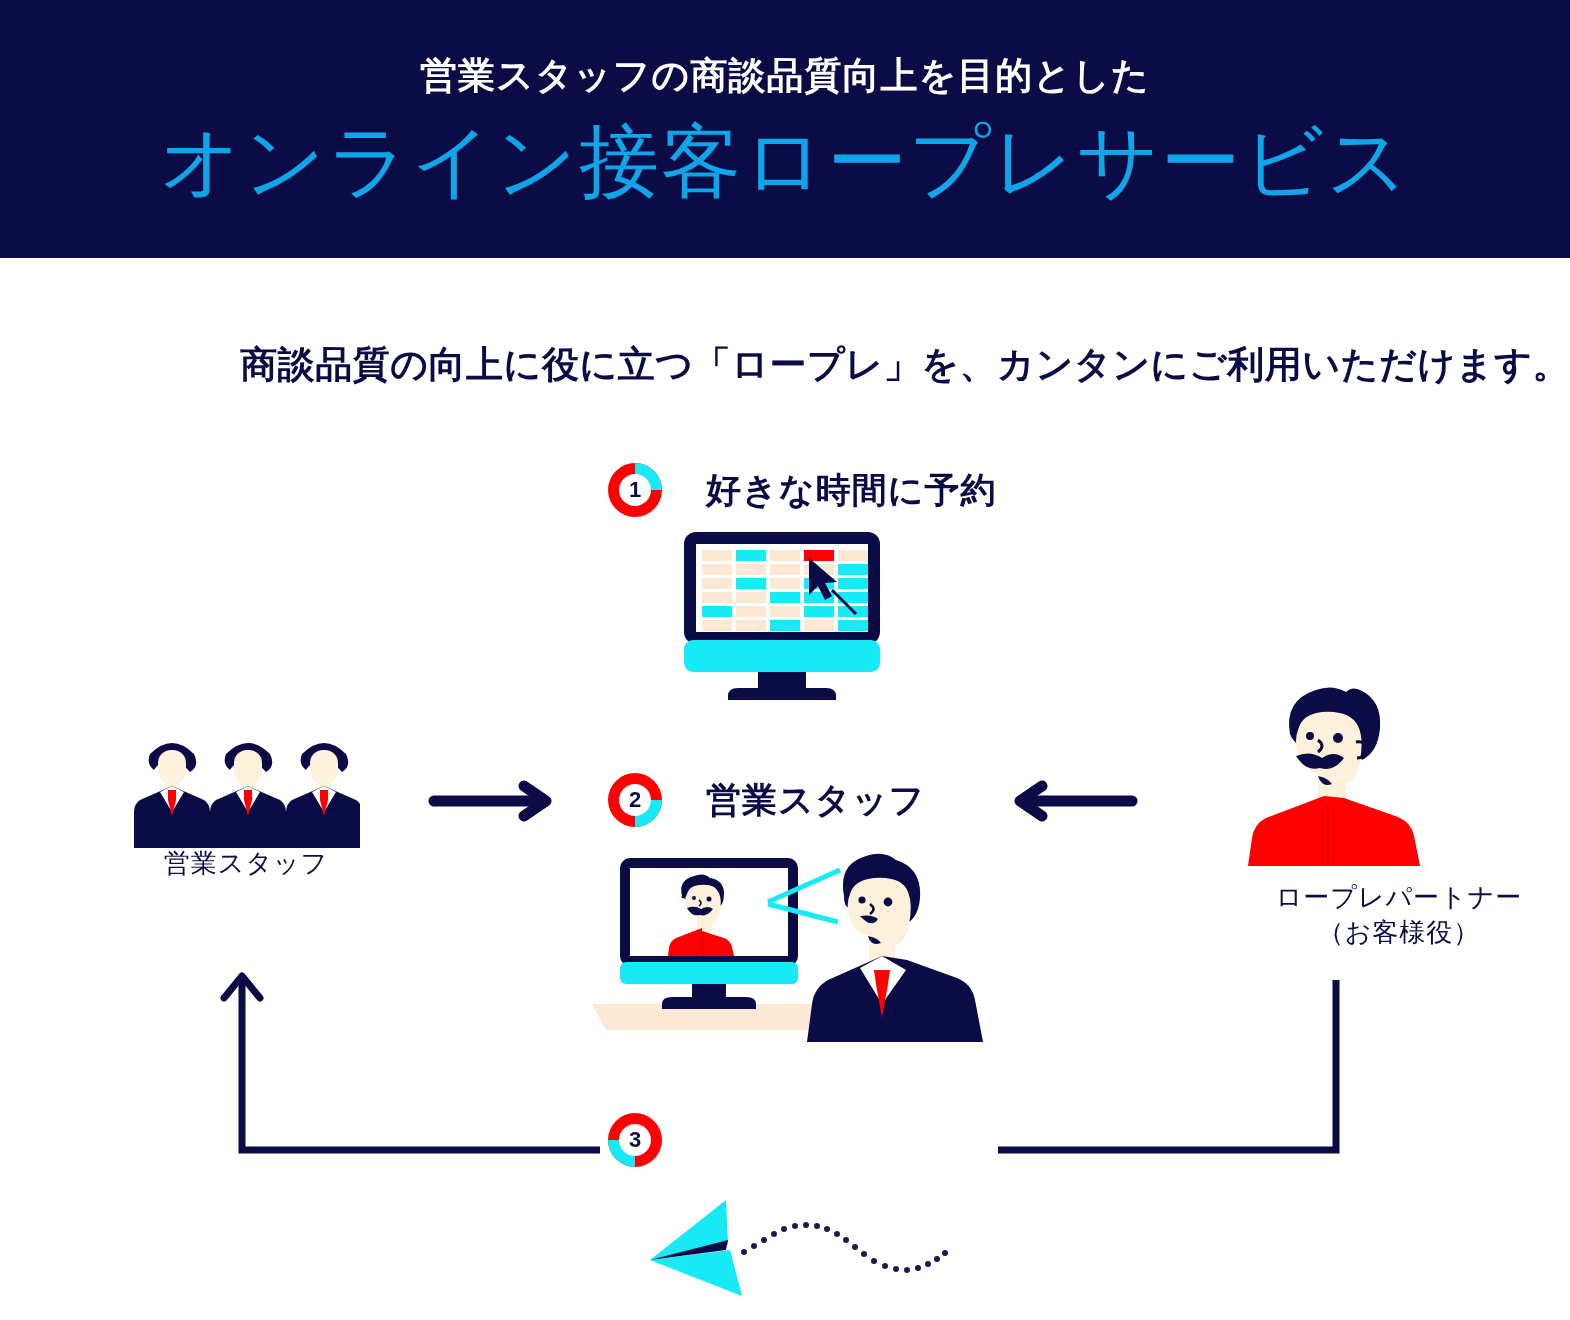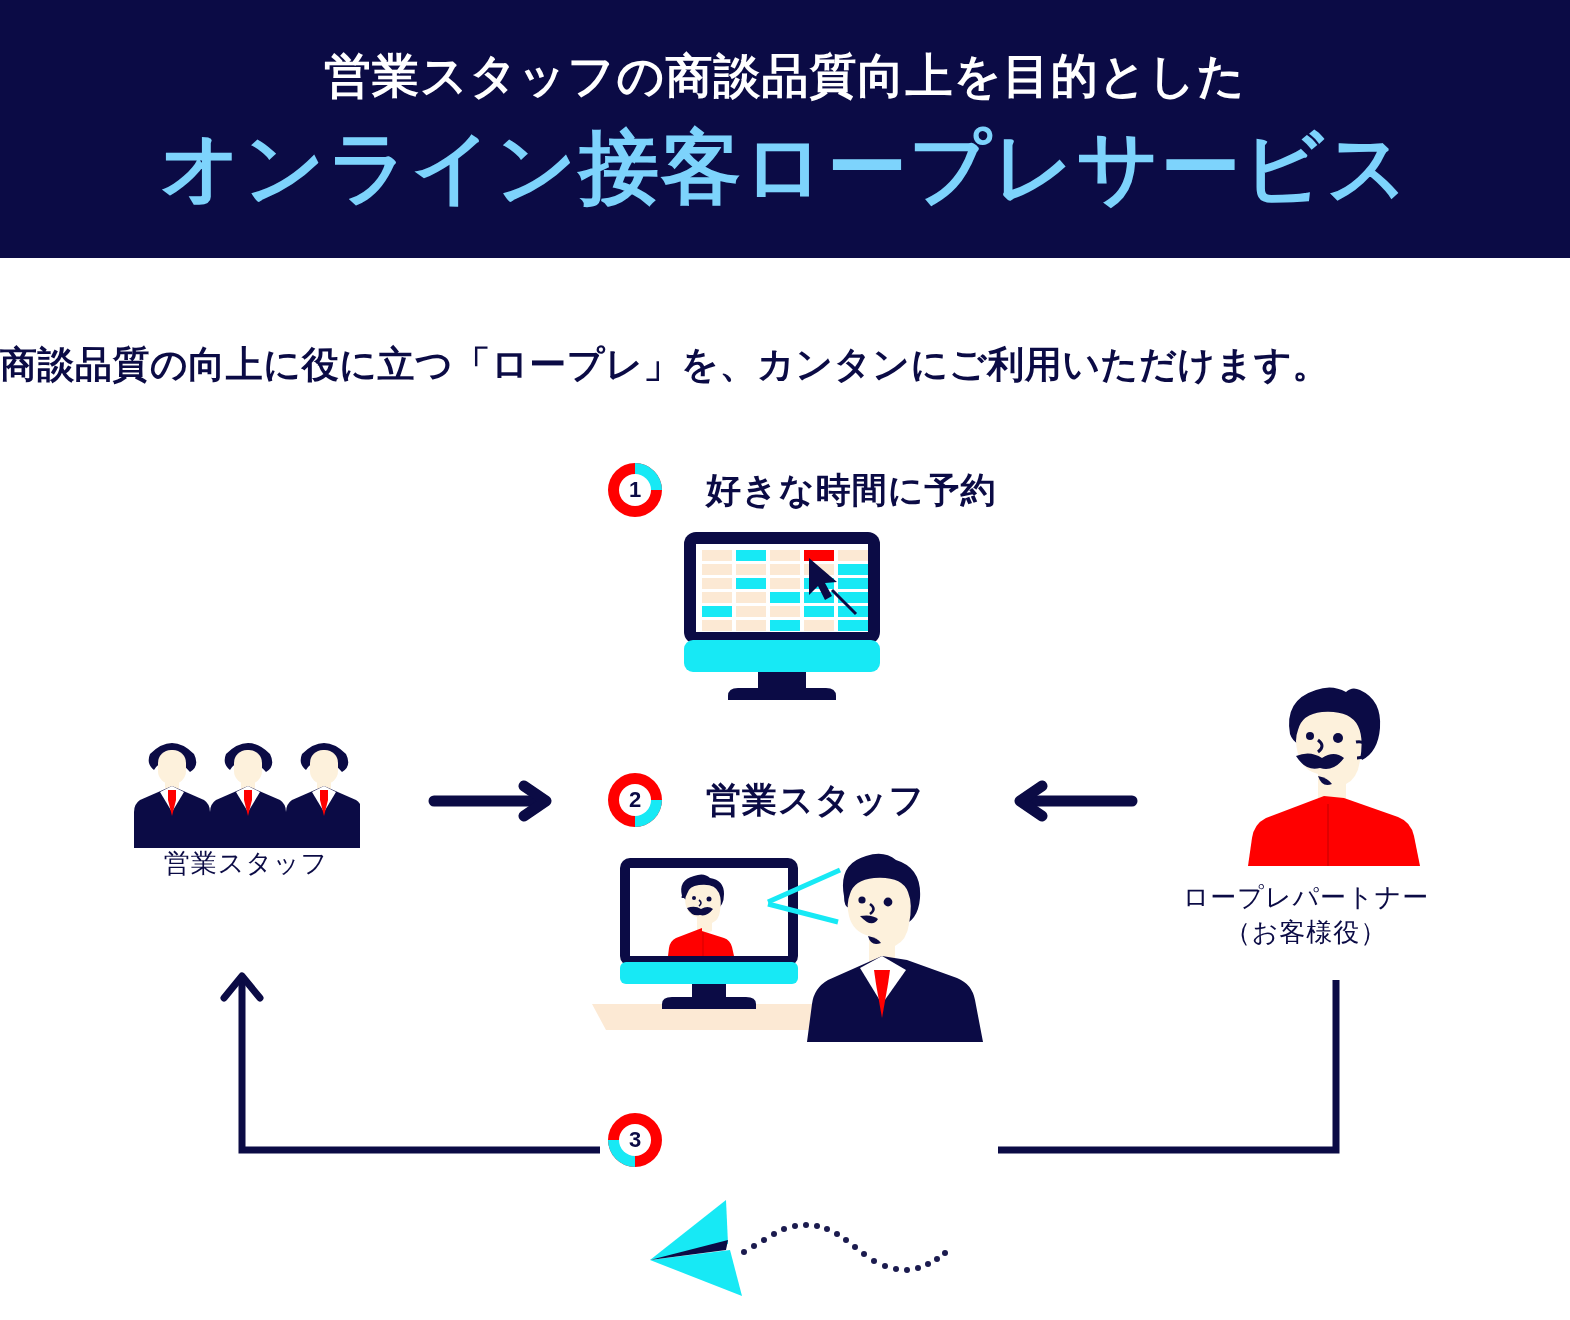--- a/index.html
+++ b/index.html
@@ -12,33 +12,33 @@
   #page{ position:relative; width:1570px; height:1320px; background:#fff; }
 
   
   .header{
     position:absolute; left:0; top:0; width:1570px; height:258px;
     background:#0B0B45;
     display:flex; flex-direction:column;
     align-items:center; justify-content:center;
   }
   .header-sub{
-    color:#ffffff; font-size:47px; font-weight:bold;
+    color:#ffffff; font-size:37px; font-weight:bold;
     letter-spacing:1px; line-height:1.1; margin-bottom:26px;
     white-space:nowrap;
   }
   .header-title{
-    color:#7dd3fc; font-size:80px; font-weight:bold;
+    color:#0ea5e9; font-size:80px; font-weight:normal;
     letter-spacing:2px; line-height:1.0; white-space:nowrap;
   }
 
   
   .lead{
     position:absolute; left:0; top:340px; width:1570px;
-    text-align:left;
+    text-align:right;
     color:#0B0B45; font-size:37px; font-weight:bold;
     letter-spacing:0.5px; white-space:nowrap;
   }
 
   
   .step-head{ position:absolute; display:flex; align-items:center; }
   .badge{
     position:relative; width:54px; height:54px; border-radius:50%;
     background:#FF0000; flex:0 0 auto;
   }
@@ -215,21 +215,21 @@
       <path d="M80 64 q8 6 0 12" fill="none" stroke="#0B0B45" stroke-width="3"></path>
 
       <path d="M58 80 q14 -6 26 2 q12 -8 22 0 q-10 14 -24 10 q-14 4 -24 -12 z" fill="#0B0B45"></path>
 
       <path d="M80 100 q10 2 14 8 q-10 4 -14 -8 z" fill="#0B0B45"></path>
 
       <path d="M86 120 L28 142 q-12 6 -14 20 l-4 28 h172 l-6 -30 q-3 -14 -16 -19 l-54 -19 z" fill="#FF0000"></path>
       <line x1="90" y1="128" x2="90" y2="190" stroke="#E00000" stroke-width="2"></line>
     </svg>
   </div>
-  <div class="side-label" style="left:1136px; top:880px; width:340px;">
+  <div class="side-label" style="left:1229px; top:880px; width:340px;">
     <div>ロープレパートナー</div>
     <div>（お客様役）</div>
   </div>
 
   <div class="abs" style="left:592px; top:852px;">
     <svg width="396" height="190" viewBox="0 0 396 190">
 
       <path d="M0 152 h300 l-14 26 H14 z" fill="#FCE9D4"></path>
 
       <rect x="28" y="6" width="178" height="108" rx="10" fill="#0B0B45"></rect>

